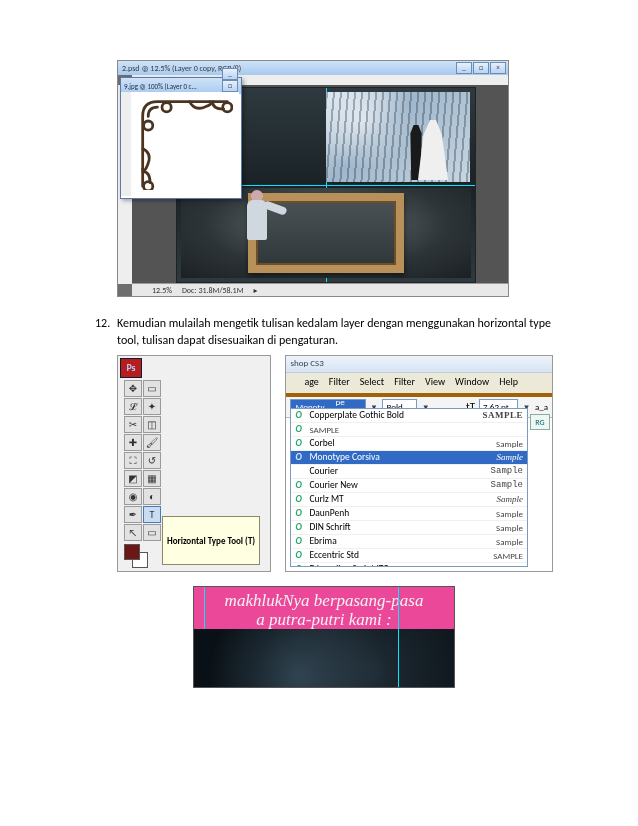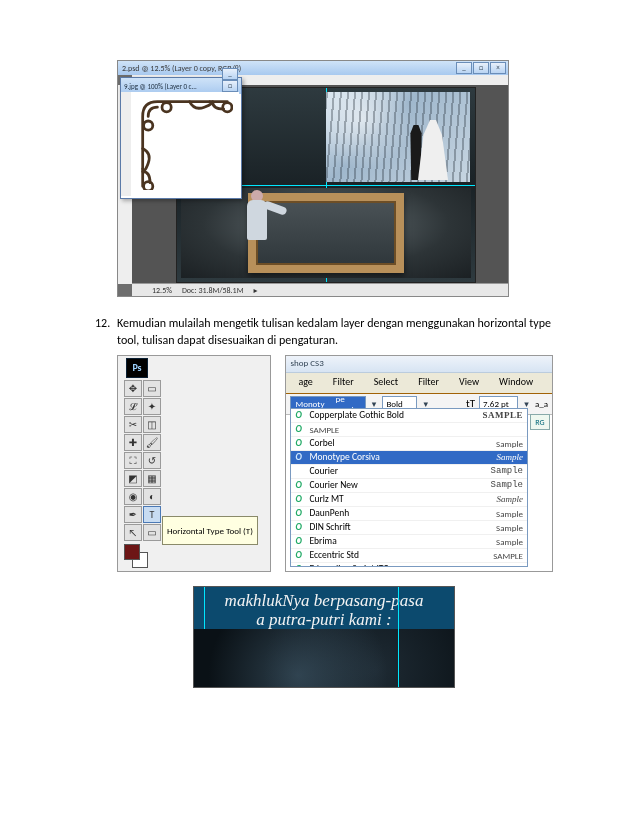--- a/index.html
+++ b/index.html
@@ -162,60 +162,60 @@
 
   
   .shot-row {
     display:flex; gap:14px; margin-left:22px;
   }
   .toolshot {
     width:155px; height:215px; background:#f0f0f0;
     border:1px solid #999; position:relative;
   }
   .ps-badge {
-    position:absolute; top:2px; left:8px; width:20px; height:18px;
-    background:#000000; color:#9fd3ff; font-size:10px; font-weight:bold;
+    position:absolute; top:2px; left:2px; width:20px; height:18px;
+    background:#b91c1c; color:#9fd3ff; font-size:10px; font-weight:bold;
     display:flex; align-items:center; justify-content:center;
     border:1px solid #0a1f33;
   }
   .toolgrid {
     position:absolute; top:24px; left:6px;
     display:grid; grid-template-columns:18px 18px;
     grid-auto-rows:17px; gap:1px;
   }
   .tool {
     background:#e2e2e2; border:1px solid #9a9a9a;
     font-size:10px; display:flex; align-items:center; justify-content:center;
     color:#333;
   }
   .tool.sel { background:#c8dcf2; border-color:#4b79b5; }
   .tooltip {
     position:absolute; left:44px; top:160px;
     background:#ffffe1; border:1px solid #8a8a6a;
-    font-size:9px; padding:8px 4px;
+    font-size:9px; padding:18px 4px;font-weight:bold;
   }
   .swatches {
     position:absolute; left:6px; top:188px;
   }
   .sw { width:14px; height:14px; border:1px solid #555; }
   .sw.fg { background:#6d1616; position:relative; z-index:1;}
   .sw.bg { background:#fff; margin:-8px 0 0 8px; }
 
   .fontshot {
     width:270px; height:215px; background:#fff;
     border:1px solid #999; position:relative; overflow:hidden;
     font-size:10px;
   }
   .fs-title {
     height:14px; background:linear-gradient(#eef3fa,#d7e4f3);
     border-bottom:1px solid #bcd; font-size:9px; padding:1px 4px; color:#345;
   }
   .menubar {
-    height:16px; background:#ece9d8; border-bottom:1px solid #a16207;
-    display:flex; gap:20px; padding:2px 12px; font-size:10px;
+    height:16px; background:#ece9d8; border-bottom:4px solid #a16207;
+    display:flex; gap:10px; padding:2px 18px; font-size:10px;
   }
   .optbar {
     height:20px; border-bottom:1px solid #bbb;
     display:flex; align-items:center; gap:4px; padding:0 4px;
     background:#f4f4f4; font-size:9px;
   }
   .combo {
     height:14px; border:1px solid #7a9ac0; background:#fff;
     display:flex; align-items:center; padding:0 3px; font-size:9px;
   }
@@ -247,21 +247,21 @@
   .samp.smallcaps { font-variant:small-caps; }
   .rg-box {
     position:absolute; right:2px; top:58px; width:18px; height:14px;
     border:1px solid #8aa; background:#eef8f0; font-size:8px;
     display:flex; align-items:center; justify-content:center; color:#067;
   }
 
   
   .textshot {
     width:260px; height:100px; margin:14px auto 0;
-    background:#0c4a6e; position:relative; overflow:hidden;
+    background:#ec4899; position:relative; overflow:hidden;
     border:1px solid #555;
   }
   .textshot::before, .textshot::after {
     content:""; position:absolute; background:#00e7ff;
   }
   .textshot::before { left:10px; top:0; bottom:0; width:1px; }
   .textshot::after  { right:55px; top:0; bottom:0; width:1px; }
   .bgphoto {
     position:absolute; inset:42px 0 0 0;
     background:

